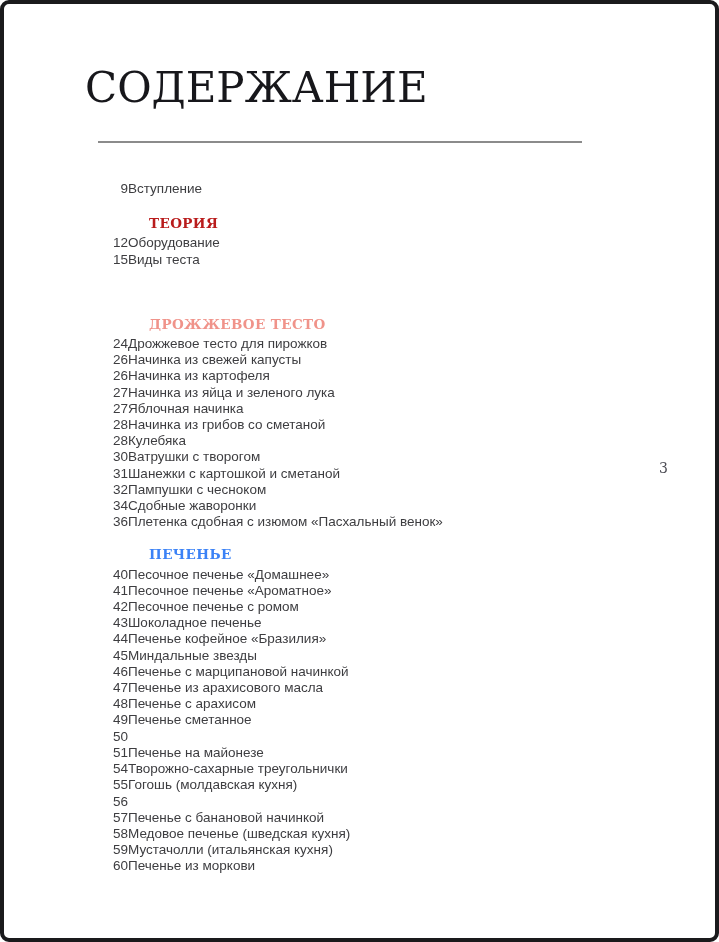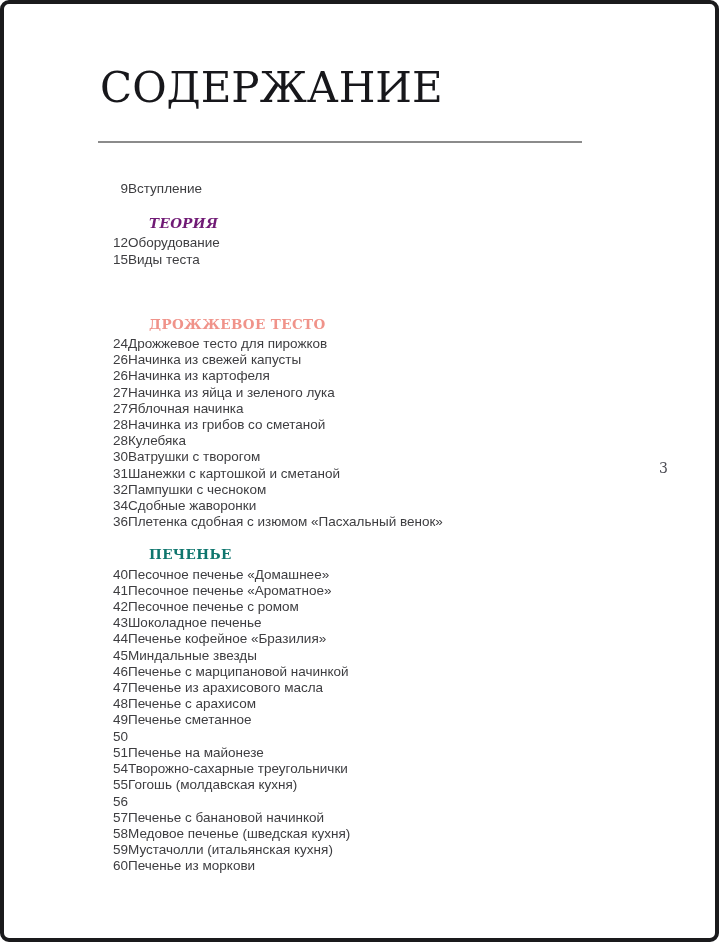--- a/index.html
+++ b/index.html
@@ -13,21 +13,21 @@
     width: 719px;
     height: 942px;
     box-sizing: border-box;
     border: 4px solid #1a1a1c;
     border-radius: 9px;
     background: #ffffff;
     overflow: hidden;
   }
   .page-title {
     position: absolute;
-    left: 96px;
+    left: 81px;
     top: 61px;
     margin: 0;
     font-family: "DejaVu Serif", serif;
     font-weight: 400;
     font-size: 42px;
     line-height: 1.1;
     letter-spacing: 0px;
     color: #17171b;
   }
   .title-divider {
@@ -83,21 +83,21 @@
 <div class="page">
   <h1 class="page-title">СОДЕРЖАНИЕ</h1>
 
   <div class="title-divider"></div>
 
   <div class="toc">
       <div class="row">
         <span class="num">9</span>
         <span class="entry-title">Вступление</span>
       </div>
-      <div class="sec-header" style="color: #701a75; font-style: italic;">ТЕОРИЯ</div>
+      <div class="sec-header" style="color: #b91c1c;">ТЕОРИЯ</div>
       <div class="row">
         <span class="num">12</span>
         <span class="entry-title">Оборудование</span>
       </div>
       <div class="row">
         <span class="num">15</span>
         <span class="entry-title">Виды теста</span>
       </div>
       <div class="sec-header" style="color: rgb(240, 147, 138); margin-top: 48px;">ДРОЖЖЕВОЕ ТЕСТО</div>
       <div class="row">
@@ -141,21 +141,21 @@
         <span class="entry-title">Пампушки с чесноком</span>
       </div>
       <div class="row">
         <span class="num">34</span>
         <span class="entry-title">Сдобные жаворонки</span>
       </div>
       <div class="row">
         <span class="num">36</span>
         <span class="entry-title">Плетенка сдобная с изюмом «Пасхальный венок»</span>
       </div>
-      <div class="sec-header" style="color: #0f766e; margin-top: 16px;">ПЕЧЕНЬЕ</div>
+      <div class="sec-header" style="color: #3b82f6; margin-top: 16px;">ПЕЧЕНЬЕ</div>
       <div class="row">
         <span class="num">40</span>
         <span class="entry-title">Песочное печенье «Домашнее»</span>
       </div>
       <div class="row">
         <span class="num">41</span>
         <span class="entry-title">Песочное печенье «Ароматное»</span>
       </div>
       <div class="row">
         <span class="num">42</span>

